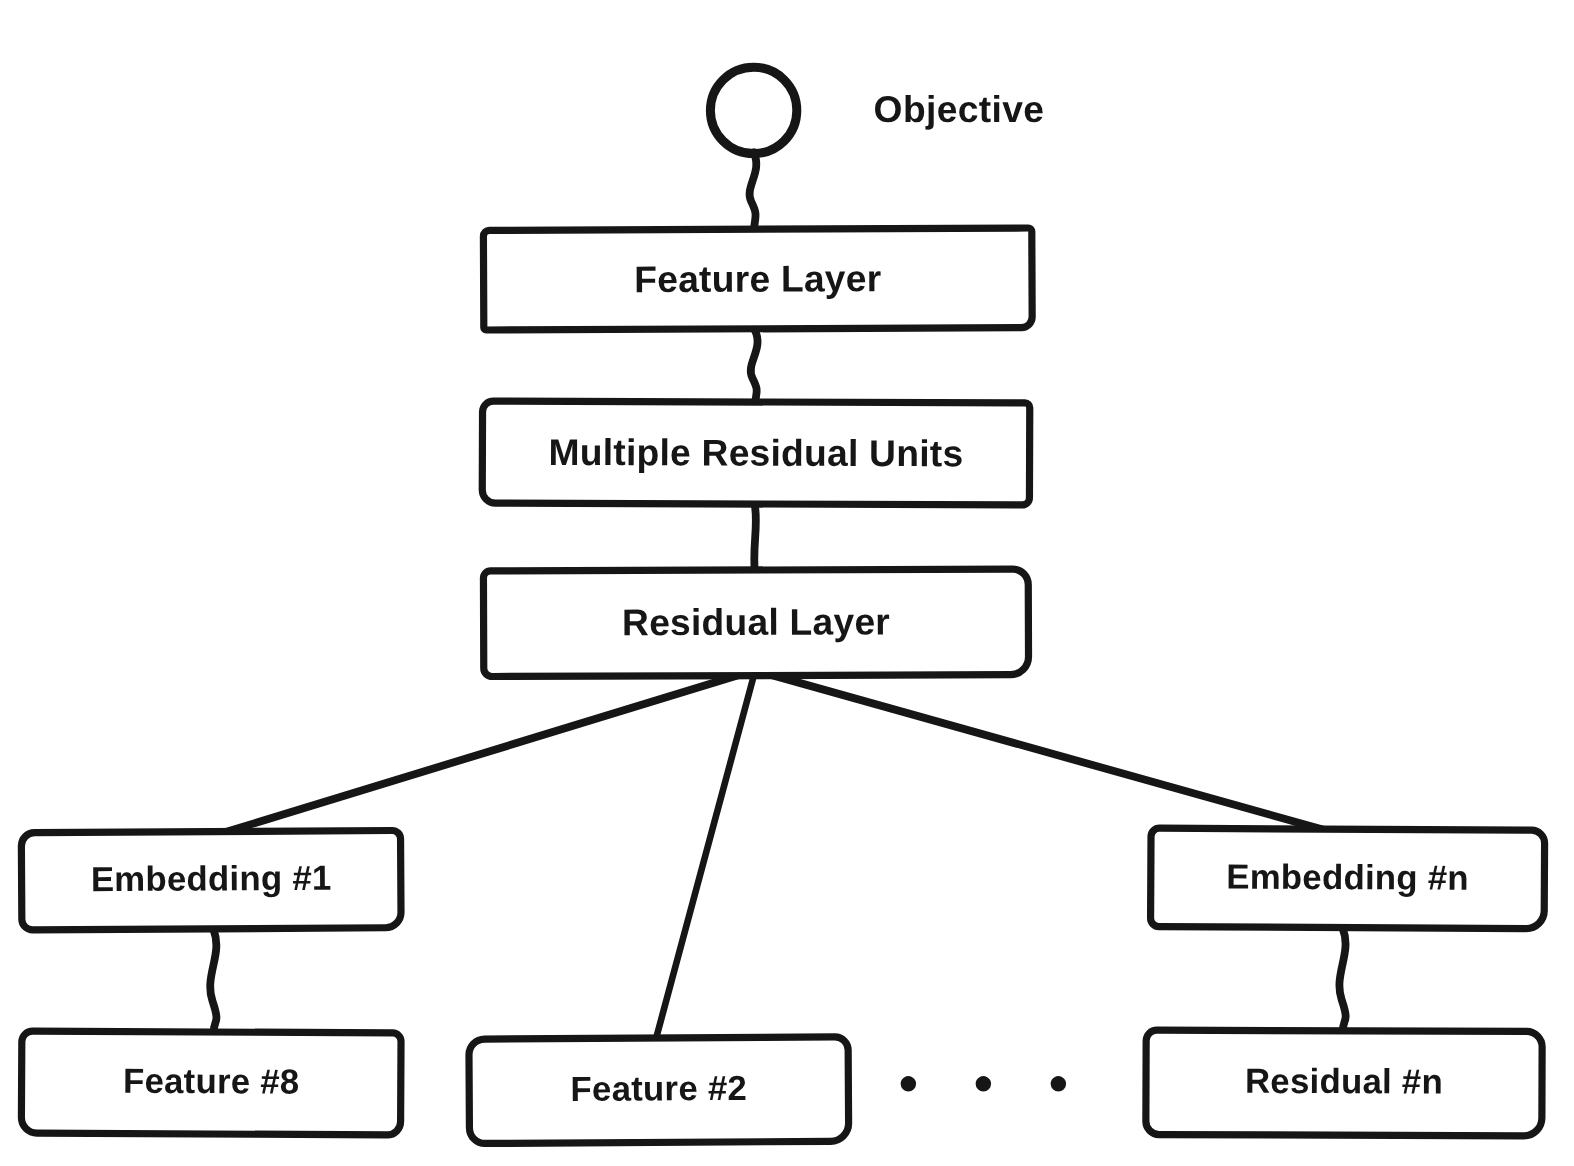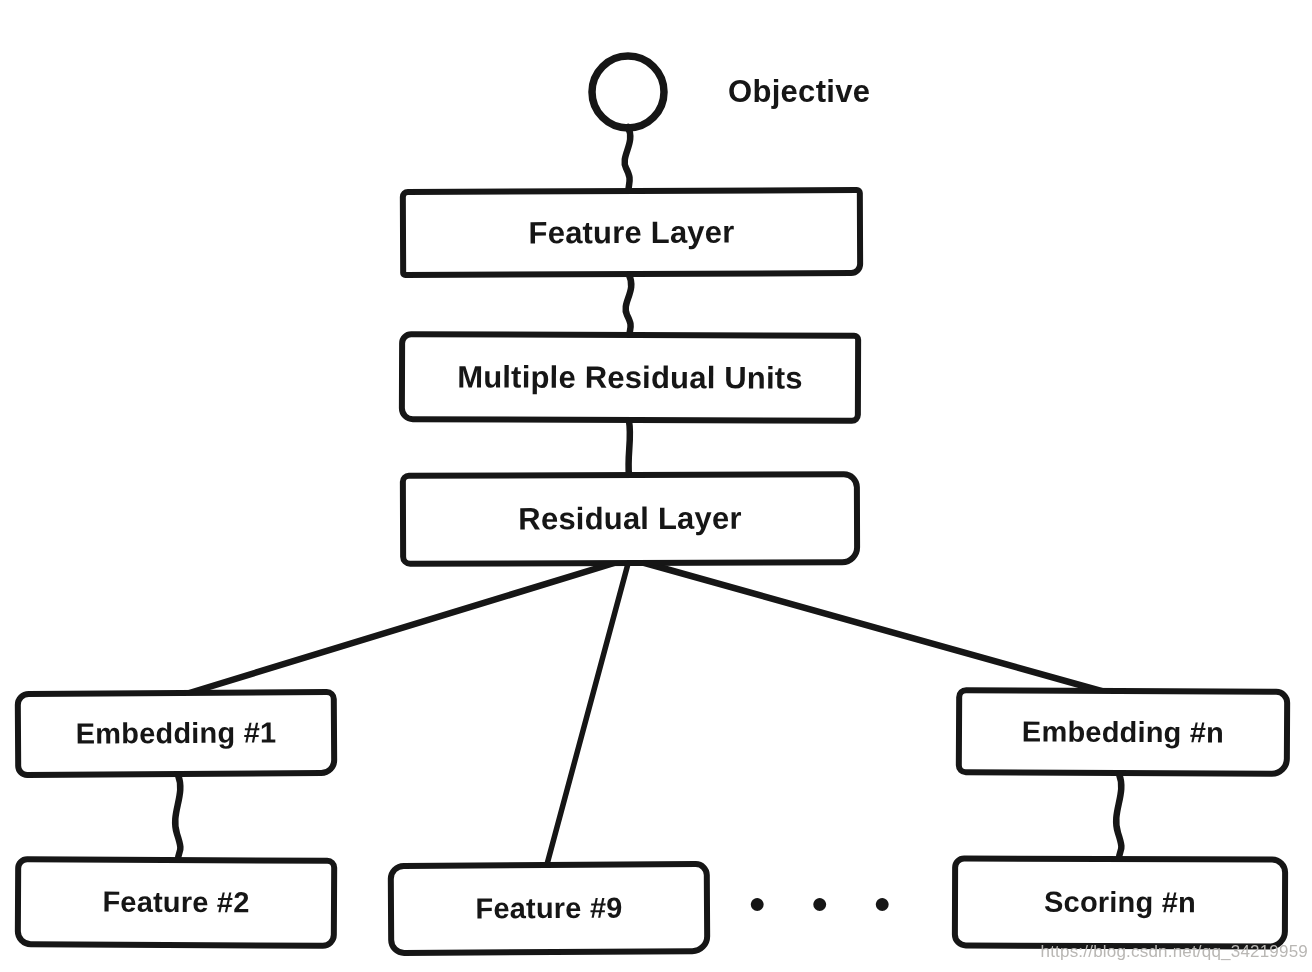--- a/index.html
+++ b/index.html
@@ -104,28 +104,27 @@
 
   <div class="node lvl-leaf box-emb1">
     <span class="lbl">Embedding #1</span>
   </div>
 
   <div class="node lvl-leaf box-embn">
     <span class="lbl">Embedding #n</span>
   </div>
 
   <div class="node lvl-leaf box-feat1">
+    <span class="lbl">Feature #8</span>
+  </div>
+
+  <div class="node lvl-leaf box-feat2">
     <span class="lbl">Feature #2</span>
   </div>
 
-  <div class="node lvl-leaf box-feat2">
-    <span class="lbl">Feature #9</span>
-  </div>
-
   <div class="node lvl-leaf box-featn">
-    <span class="lbl">Scoring #n</span>
+    <span class="lbl">Residual #n</span>
   </div>
 
   <div class="ellipsis">● ● ●</div>
 
-  <div class="watermark">https://blog.csdn.net/qq_34219959</div>
 
 </div>
 
 </body></html>

